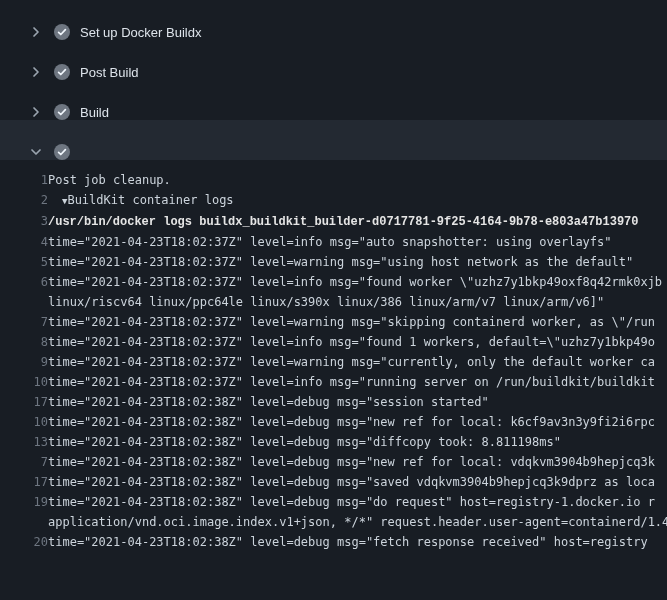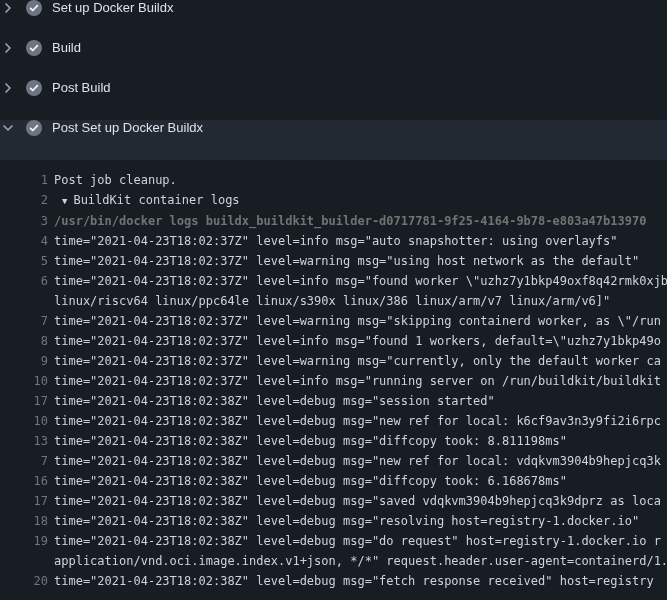--- a/index.html
+++ b/index.html
@@ -7,23 +7,23 @@
   body {
     width: 667px;
     height: 600px;
     overflow: hidden;
     background: #181d24;
     font-family: "Liberation Sans", sans-serif;
   }
   .steps { width: 100%; }
   .step-row {
     display: flex;
-    align-items: flex-start;
+    align-items: flex-end;
     height: 40px;
-    padding: 0 0;
+    padding: 0 28px;
     gap: 10px;
     cursor: pointer;
     color: #d6dde4;
     font-size: 13px;
   }
   .step-row.expanded { background: #232932; }
   .chev, .check {
     width: 16px; height: 16px;
     display: flex; align-items: center; justify-content: center;
     flex: 0 0 16px;
@@ -39,24 +39,24 @@
     white-space: pre;
     color: #ccd4dc;
   }
   .ln {
     flex: 0 0 48px;
     text-align: right;
     color: #6e7681;
     user-select: none;
     cursor: pointer;
   }
-  .lt { margin-left: 6px; }
-  .kind-command .lt { color: #737373; font-weight: bold; }
+  .lt { margin-left: 0; }
+  .kind-command .lt { color: #e5e5e5; font-weight: bold; font-family: Liberation Mono, monospace; }
   .tri { margin-left: 14px; font-size: 9px; cursor: pointer; color: #ccd4dc; }
-  .kind-group .lt { margin-left: 6px; }
+  .kind-group .lt { }
 </style>
 </head>
 <body>
 
 <div class="steps">
     <div class="step-row">
       <span class="chev">
         <svg viewBox="0 0 16 16" width="16" height="16">
           <path d="M6 4l4 4-4 4" fill="none" stroke="#9aa4af" stroke-width="1.7" stroke-linecap="round" stroke-linejoin="round"></path>
         </svg>
@@ -74,66 +74,63 @@
         <svg viewBox="0 0 16 16" width="16" height="16">
           <path d="M6 4l4 4-4 4" fill="none" stroke="#9aa4af" stroke-width="1.7" stroke-linecap="round" stroke-linejoin="round"></path>
         </svg>
       </span>
       <span class="check">
         <svg viewBox="0 0 16 16" width="16" height="16">
           <circle cx="8" cy="8" r="8" fill="#6e7681"></circle>
           <path d="M4.6 8.3l2.2 2.2 4.6-4.8" fill="none" stroke="#f0f6fc" stroke-width="1.7" stroke-linecap="round" stroke-linejoin="round"></path>
         </svg>
       </span>
-      <span class="step-label">Build</span>
+      <span class="step-label">Post Build</span>
     </div>
     <div class="step-row">
       <span class="chev">
         <svg viewBox="0 0 16 16" width="16" height="16">
           <path d="M6 4l4 4-4 4" fill="none" stroke="#9aa4af" stroke-width="1.7" stroke-linecap="round" stroke-linejoin="round"></path>
         </svg>
       </span>
       <span class="check">
         <svg viewBox="0 0 16 16" width="16" height="16">
           <circle cx="8" cy="8" r="8" fill="#6e7681"></circle>
           <path d="M4.6 8.3l2.2 2.2 4.6-4.8" fill="none" stroke="#f0f6fc" stroke-width="1.7" stroke-linecap="round" stroke-linejoin="round"></path>
         </svg>
       </span>
-      <span class="step-label">Post Build</span>
+      <span class="step-label">Build</span>
     </div>
     <div class="step-row expanded">
       <span class="chev">
         <svg viewBox="0 0 16 16" width="16" height="16">
           <path d="M4 6l4 4 4-4" fill="none" stroke="#9aa4af" stroke-width="1.7" stroke-linecap="round" stroke-linejoin="round"></path>
         </svg>
       </span>
       <span class="check">
         <svg viewBox="0 0 16 16" width="16" height="16">
           <circle cx="8" cy="8" r="8" fill="#6e7681"></circle>
           <path d="M4.6 8.3l2.2 2.2 4.6-4.8" fill="none" stroke="#f0f6fc" stroke-width="1.7" stroke-linecap="round" stroke-linejoin="round"></path>
         </svg>
       </span>
-      <span class="step-label">Post Set up Docker Buildx</span>
     </div>
   </div>
 <div class="logs">
     <div class="log-row kind-plain"><span class="ln">1</span><span class="lt">Post job cleanup.</span></div>
     <div class="log-row kind-group"><span class="ln">2</span><span class="tri">▼</span><span class="lt">BuildKit container logs</span></div>
     <div class="log-row kind-command"><span class="ln">3</span><span class="lt">/usr/bin/docker logs buildx_buildkit_builder-d0717781-9f25-4164-9b78-e803a47b13970</span></div>
     <div class="log-row kind-plain"><span class="ln">4</span><span class="lt">time="2021-04-23T18:02:37Z" level=info msg="auto snapshotter: using overlayfs"</span></div>
     <div class="log-row kind-plain"><span class="ln">5</span><span class="lt">time="2021-04-23T18:02:37Z" level=warning msg="using host network as the default"</span></div>
     <div class="log-row kind-plain"><span class="ln">6</span><span class="lt">time="2021-04-23T18:02:37Z" level=info msg="found worker \"uzhz7y1bkp49oxf8q42rmk0xjb</span></div>
     <div class="log-row kind-wrap"><span class="ln"></span><span class="lt">linux/riscv64 linux/ppc64le linux/s390x linux/386 linux/arm/v7 linux/arm/v6]"</span></div>
     <div class="log-row kind-plain"><span class="ln">7</span><span class="lt">time="2021-04-23T18:02:37Z" level=warning msg="skipping containerd worker, as \"/run</span></div>
     <div class="log-row kind-plain"><span class="ln">8</span><span class="lt">time="2021-04-23T18:02:37Z" level=info msg="found 1 workers, default=\"uzhz7y1bkp49o</span></div>
     <div class="log-row kind-plain"><span class="ln">9</span><span class="lt">time="2021-04-23T18:02:37Z" level=warning msg="currently, only the default worker ca</span></div>
     <div class="log-row kind-plain"><span class="ln">10</span><span class="lt">time="2021-04-23T18:02:37Z" level=info msg="running server on /run/buildkit/buildkit</span></div>
     <div class="log-row kind-plain"><span class="ln">17</span><span class="lt">time="2021-04-23T18:02:38Z" level=debug msg="session started"</span></div>
     <div class="log-row kind-plain"><span class="ln">10</span><span class="lt">time="2021-04-23T18:02:38Z" level=debug msg="new ref for local: k6cf9av3n3y9fi2i6rpc</span></div>
     <div class="log-row kind-plain"><span class="ln">13</span><span class="lt">time="2021-04-23T18:02:38Z" level=debug msg="diffcopy took: 8.811198ms"</span></div>
     <div class="log-row kind-plain"><span class="ln">7</span><span class="lt">time="2021-04-23T18:02:38Z" level=debug msg="new ref for local: vdqkvm3904b9hepjcq3k</span></div>
-    <div class="log-row kind-plain"><span class="ln">16</span><span class="lt">time="2021-04-23T18:02:38Z" level=debug msg="diffcopy took: 6.168678ms"</span></div>
     <div class="log-row kind-plain"><span class="ln">17</span><span class="lt">time="2021-04-23T18:02:38Z" level=debug msg="saved vdqkvm3904b9hepjcq3k9dprz as loca</span></div>
-    <div class="log-row kind-plain"><span class="ln">18</span><span class="lt">time="2021-04-23T18:02:38Z" level=debug msg="resolving host=registry-1.docker.io"</span></div>
     <div class="log-row kind-plain"><span class="ln">19</span><span class="lt">time="2021-04-23T18:02:38Z" level=debug msg="do request" host=registry-1.docker.io r</span></div>
     <div class="log-row kind-wrap"><span class="ln"></span><span class="lt">application/vnd.oci.image.index.v1+json, */*" request.header.user-agent=containerd/1.4</span></div>
     <div class="log-row kind-plain"><span class="ln">20</span><span class="lt">time="2021-04-23T18:02:38Z" level=debug msg="fetch response received" host=registry</span></div>
   </div>
 
 </body></html>

